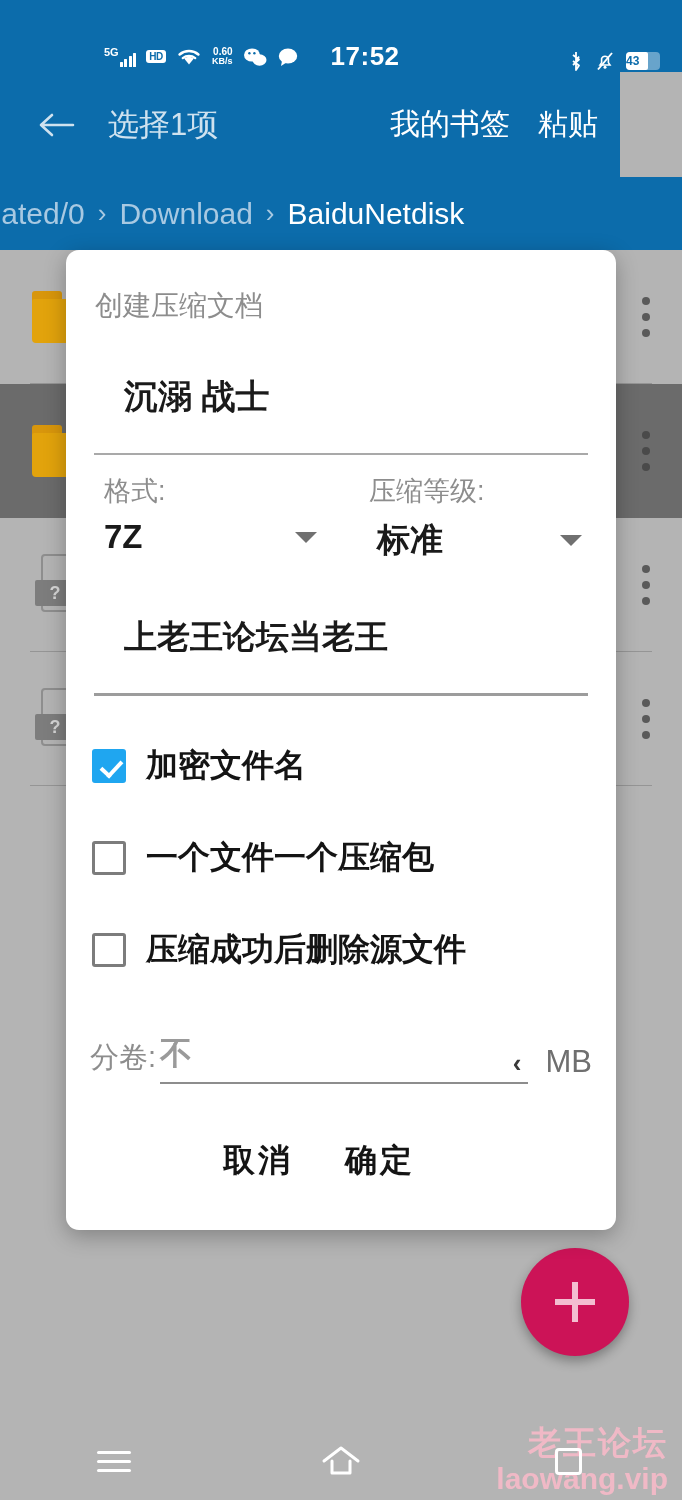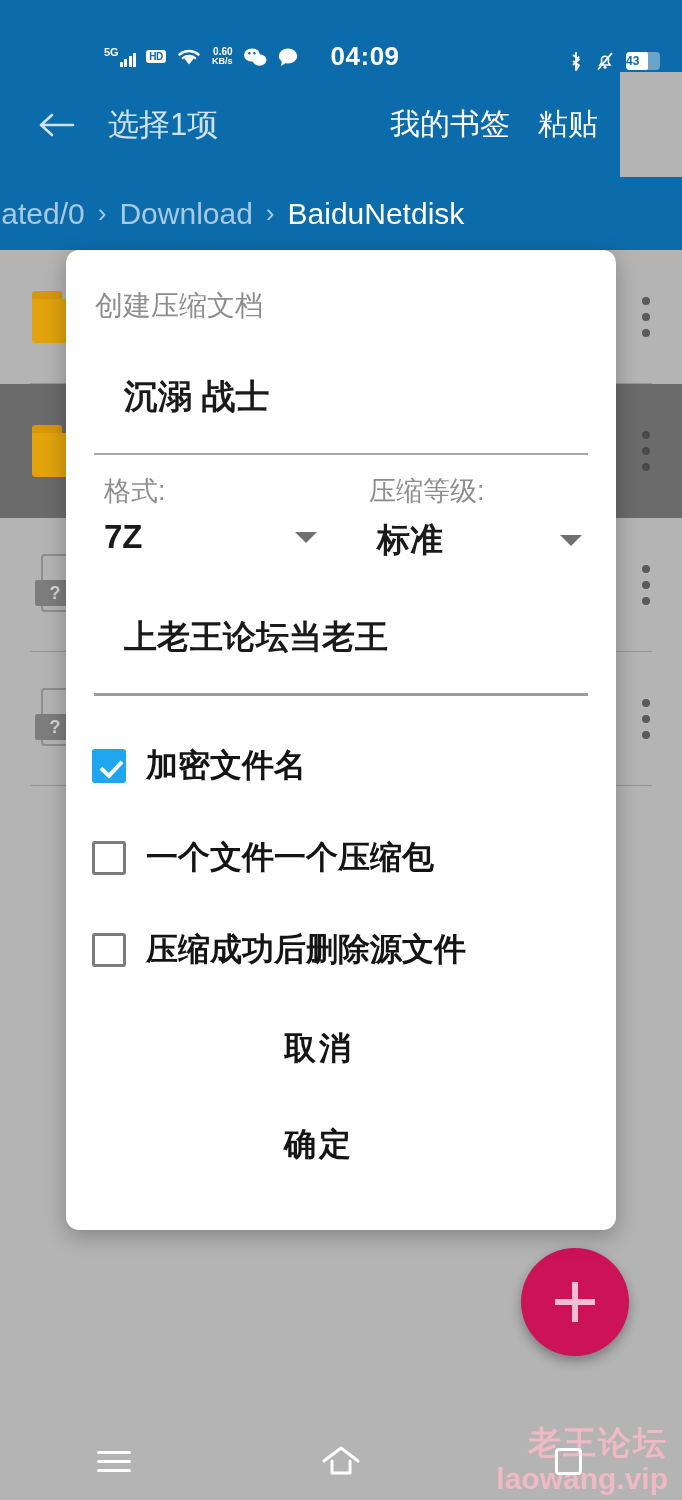--- a/index.html
+++ b/index.html
@@ -394,21 +394,20 @@
     font-size: 31px;
     margin-left: 18px;
     padding-bottom: 4px;
   }
 
   .dlg-buttons {
     display: flex; align-items: center; justify-content: center;
     gap: 52px;
     margin-top: 55px;
     padding-right: 44px;
-    flex-direction: column;
   }
   .dlg-btn {
     color: #141414;
     font-size: 32px;
     font-weight: 700;
     letter-spacing: 3px;
   }
 </style>
 </head>
 <body>
@@ -439,21 +438,21 @@
       <svg width="24" height="20" viewBox="0 0 24 20">
         <ellipse cx="9" cy="8" rx="8" ry="6.6" fill="#fff"></ellipse>
         <ellipse cx="16.5" cy="13" rx="7" ry="5.8" fill="#fff"></ellipse>
         <circle cx="6.4" cy="6.3" r="1.2" fill="#0c6cab"></circle>
         <circle cx="11.4" cy="6.3" r="1.2" fill="#0c6cab"></circle>
       </svg>
       <svg width="22" height="20" viewBox="0 0 22 20">
         <ellipse cx="11" cy="9" rx="9.2" ry="7.6" fill="#fff"></ellipse>
         <path d="M5 14 L4 19 L9.5 15.4 Z" fill="#fff"></path>
       </svg>
-      <span class="sb-time">04:09</span>
+      <span class="sb-time">17:52</span>
     </div>
     <div class="sb-right">
       <svg width="16" height="22" viewBox="0 0 16 22">
         <path d="M5 5 L11 9.5 L5 15 M8 2 L8 20 L11 15.5 L5 11 M8 11 L11 6.5" stroke="#fff" stroke-width="1.8" fill="none" stroke-linejoin="round"></path>
       </svg>
       <svg width="20" height="22" viewBox="0 0 20 22">
         <path d="M5 15 h10 l-1.6-2.4 V8.6 a3.6 3.6 0 0 0-6.8 0 v4 Z" stroke="#fff" stroke-width="1.6" fill="none"></path>
         <circle cx="10" cy="17.3" r="1.5" fill="#fff"></circle>
         <line x1="3" y1="19.5" x2="17" y2="3" stroke="#fff" stroke-width="1.9"></line>
       </svg>
@@ -605,20 +604,28 @@
     <div class="cb-row">
       <span class="cb-box"></span>
       <span class="cb-label">一个文件一个压缩包</span>
     </div>
 
     <div class="cb-row">
       <span class="cb-box"></span>
       <span class="cb-label">压缩成功后删除源文件</span>
     </div>
 
+    <div class="split-row">
+      <span class="split-label">分卷:</span>
+      <span class="split-field">
+        <span class="split-value">不</span>
+        <span class="split-chev">‹</span>
+      </span>
+      <span class="split-unit">MB</span>
+    </div>
 
     <div class="dlg-buttons">
       <div class="dlg-btn">取消</div>
       <div class="dlg-btn">确定</div>
     </div>
 
   </div>
 
 </div>
 

